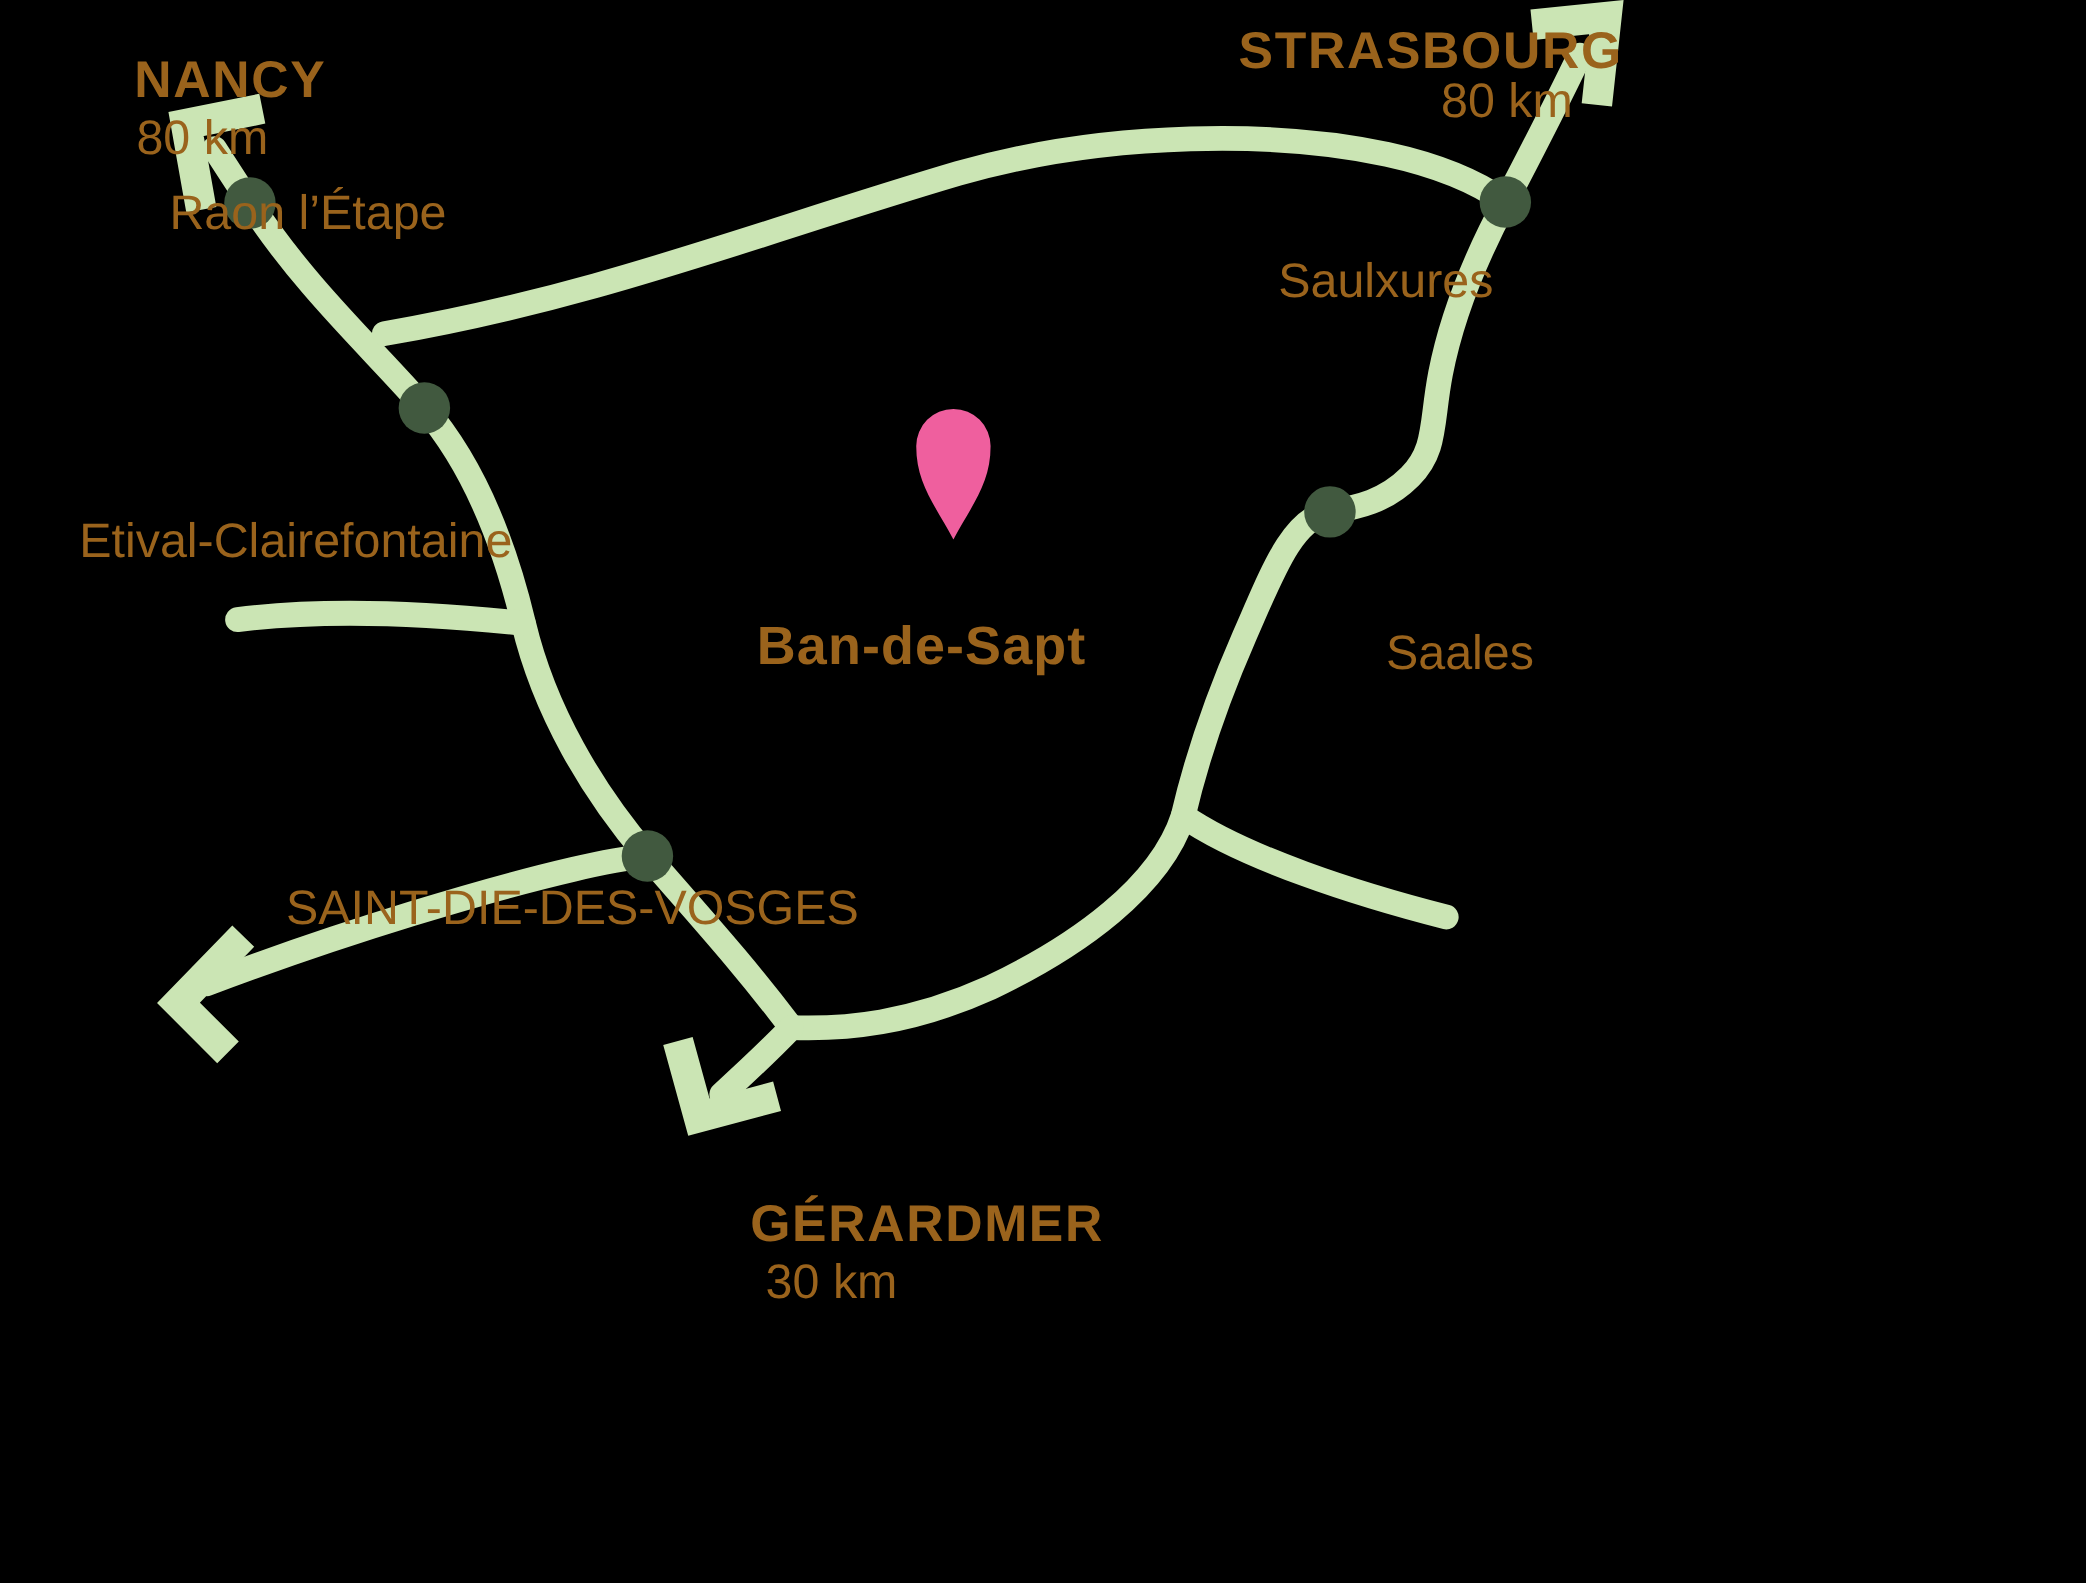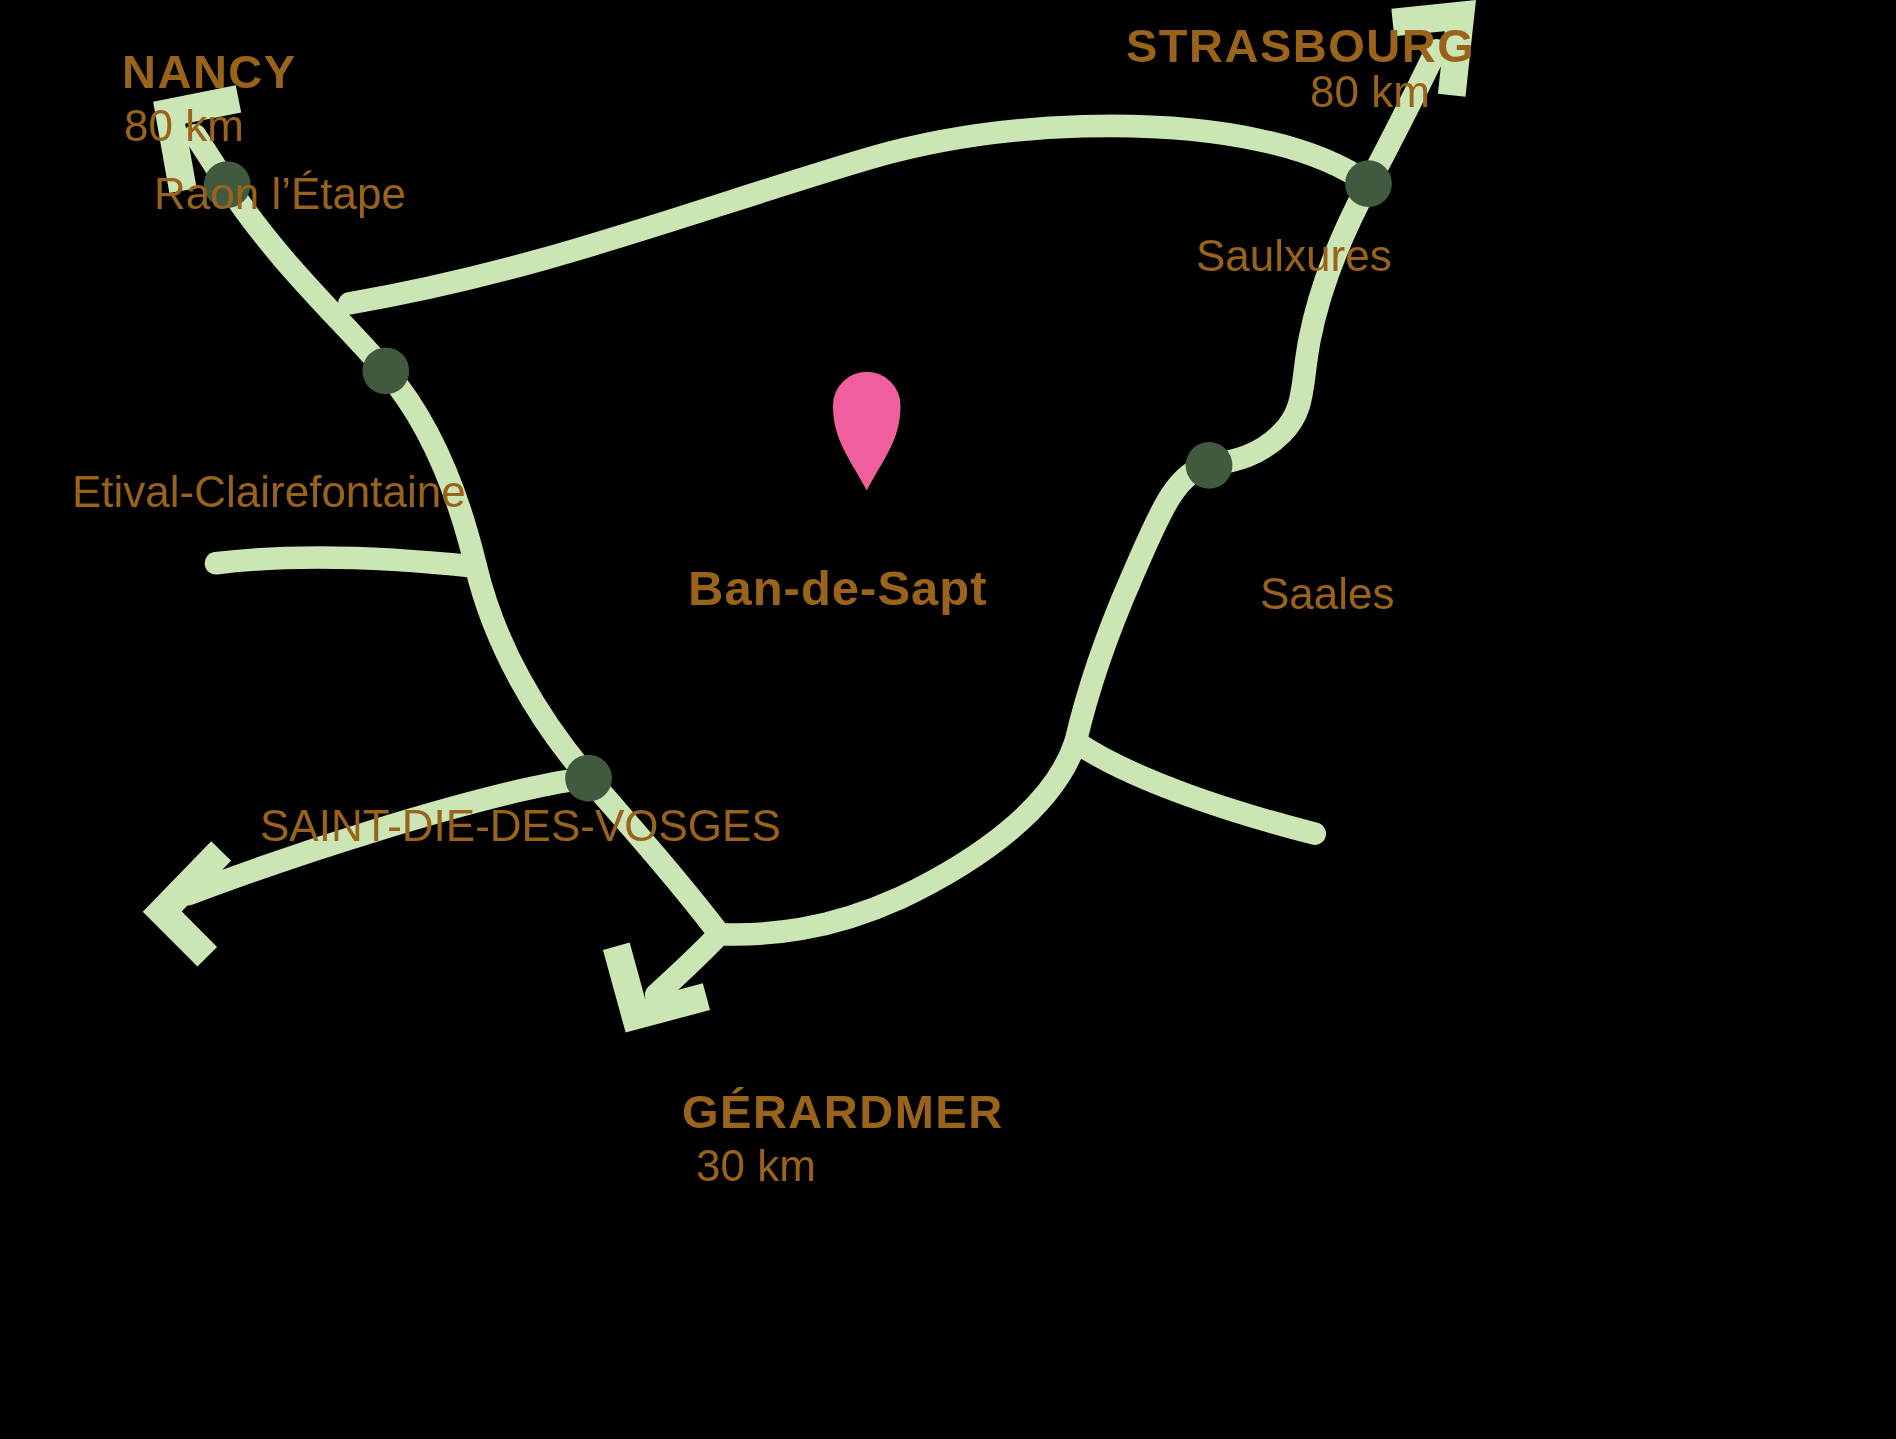--- a/index.html
+++ b/index.html
@@ -87,21 +87,21 @@
 
     <path class="pin" d="M 845 566 C 826 530 806 508 806 468 A 39 39 0 1 1 884 468 C 884 508 864 530 845 566 Z"></path>
   </svg>
 
   <div class="lbl bold major" style="left:122px;top:46px">NANCY</div>
   <div class="lbl" style="left:124px;top:102px">80 km</div>
   <div class="lbl bold major" style="left:1126px;top:20px">STRASBOURG</div>
 
   <div class="lbl" style="left:154px;top:170px">Raon l’Étape</div>
   <div class="lbl" style="left:1310px;top:68px">80 km</div>
-  <div class="lbl" style="left:1196px;top:232px">Saulxures</div>
+  <div class="lbl" style="left:1162px;top:232px">Saulxures</div>
 
   <div class="lbl" style="left:72px;top:468px">Etival-Clairefontaine</div>
 
   <div class="lbl pin-label" style="left:688px;top:562px">Ban-de-Sapt</div>
 
   <div class="lbl" style="left:1260px;top:570px">Saales</div>
 
   <div class="lbl bold major" style="left:682px;top:1086px">GÉRARDMER</div>
 
   <div class="lbl" style="left:260px;top:802px">SAINT-DIE-DES-VOSGES</div>

